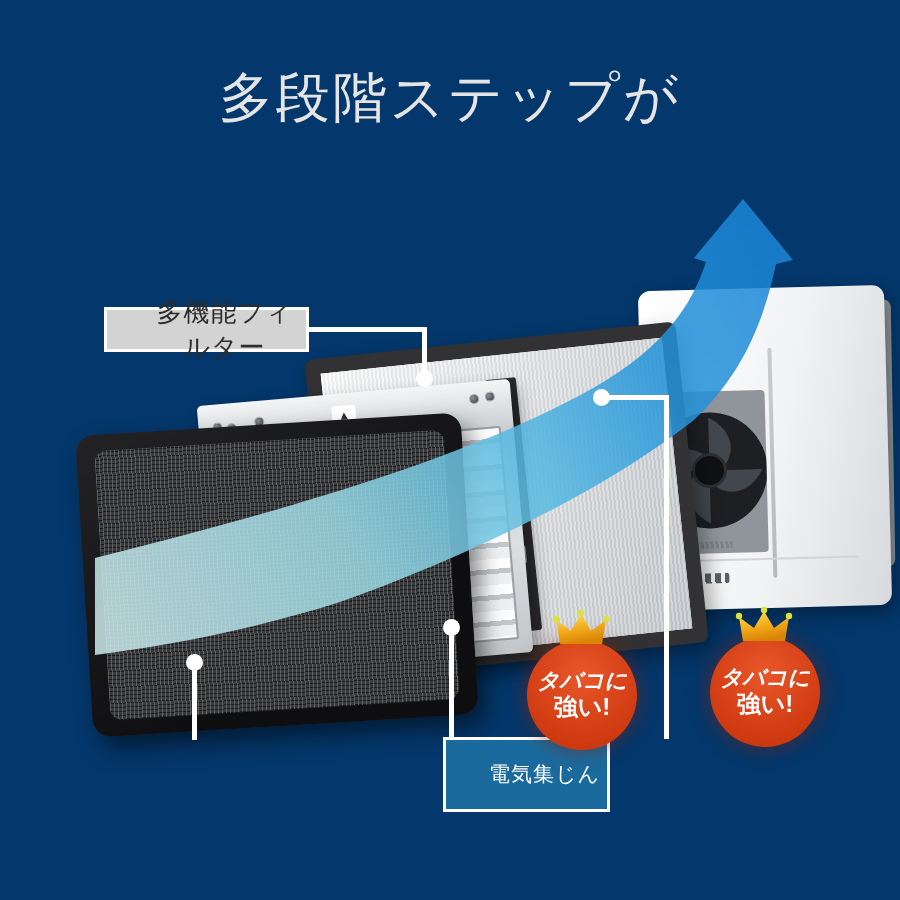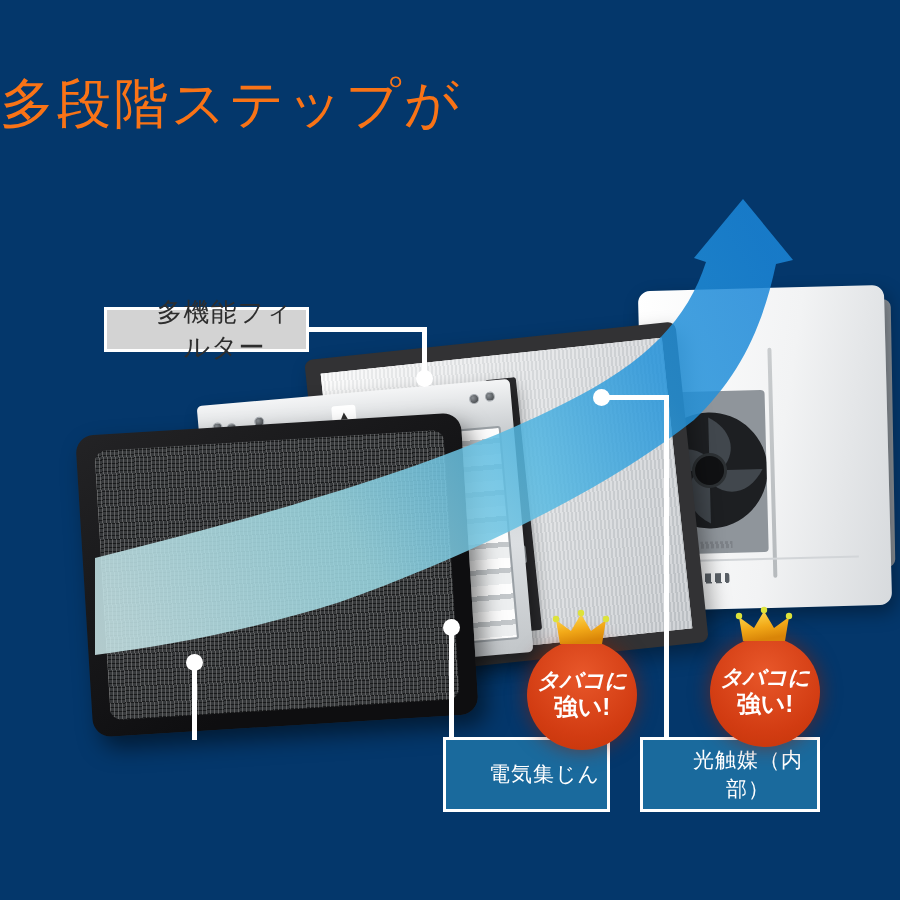--- a/index.html
+++ b/index.html
@@ -1,19 +1,19 @@
 <!DOCTYPE html>
 <html><head>
 <meta charset="utf-8">
 <style>
   html,body{margin:0;padding:0;background:#04376b;}
   .stage{position:relative;width:900px;height:900px;background:#04376b;overflow:hidden;
          font-family:"Liberation Sans","DejaVu Sans",sans-serif;}
   
-  .title{position:absolute;left:0;right:0;top:72px;color:#f97316;z-index:4;}
+  .title{position:absolute;left:0;right:0;top:66px;text-align:center;color:#e5e5e5;z-index:4;}
   .title .t-line{font-size:54px;font-weight:500;letter-spacing:3px;line-height:1.18;}
   
   .bracket{position:absolute;left:780px;top:300px;width:113px;height:268px;z-index:1;
            background:linear-gradient(100deg,#b9bfc5,#8e959c 70%);border-radius:8px;transform:rotate(-1deg);}
   .bracket .notch{position:absolute;width:26px;height:18px;background:#4e555c;border-radius:3px;}
   .fan-unit{position:absolute;left:642px;top:288px;width:246px;height:320px;z-index:2;
             background:linear-gradient(100deg,#ffffff 0%,#f2f3f4 55%,#d7dadd 100%);
             border-radius:12px;transform:rotate(-1.5deg);box-shadow:4px 8px 18px rgba(0,0,0,.35);}
   .fan-recess{position:absolute;left:12px;top:102px;width:112px;height:162px;background:#8f959b;
               overflow:hidden;border-radius:4px;}
@@ -163,23 +163,20 @@
   <div class="dot" style="left:593px;top:389px;"></div>
   <div class="conn" style="left:606px;top:395px;width:63px;height:5px;"></div>
   <div class="conn" style="left:664px;top:395px;width:5px;height:344px;"></div>
 
   <div class="lbl lbl-gray" style="left:104px;top:307px;width:205px;height:45px;">
     <span>多機能フィルター</span>
   </div>
   <div class="lbl lbl-blue" style="left:443px;top:737px;width:167px;height:75px;">
     <span>電気集じん</span>
   </div>
-  <div class="lbl lbl-blue" style="left:640px;top:737px;width:180px;height:75px;">
-    <span>光触媒（内部）</span>
-  </div>
 
   <svg class="crown" style="left:552px;top:608px;" width="58" height="40" viewBox="0 0 58 40">
     <defs>
       <linearGradient id="goldGrad" x1="0" y1="0" x2="0.3" y2="1">
         <stop offset="0" stop-color="#ffe25a"></stop>
           <stop offset="0.6" stop-color="#f2a918"></stop>
           <stop offset="1" stop-color="#d98508"></stop>
       </linearGradient>
     </defs>
     <path d="M8 36 L4 12 L19 23 L29 6 L39 23 L54 12 L50 36 Z" fill="url(#goldGrad)"></path>

